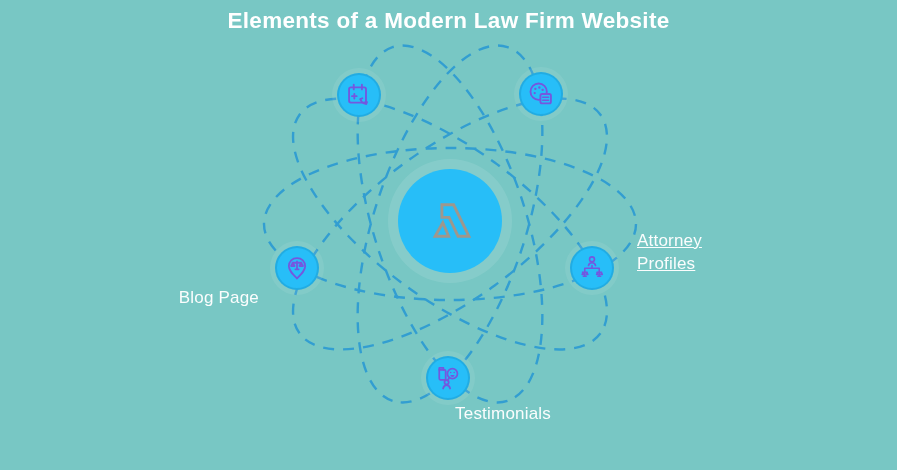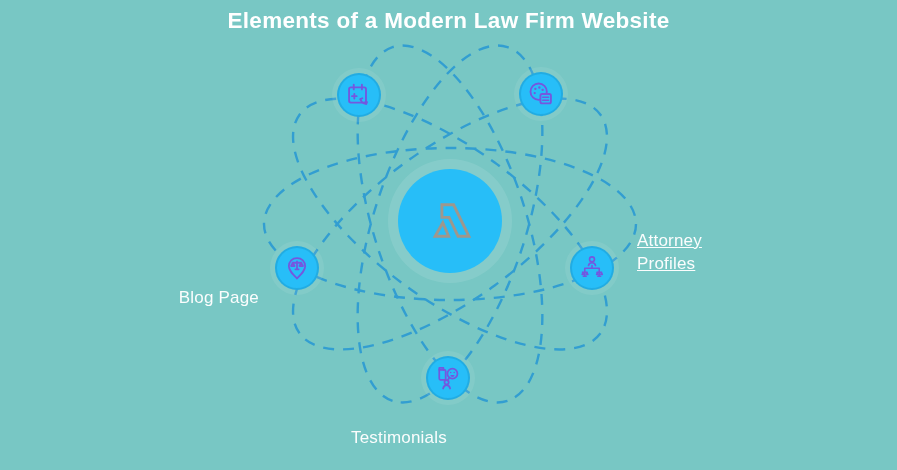--- a/index.html
+++ b/index.html
@@ -50,21 +50,21 @@
   .n-testimonials{left:426px;top:356px;}
   .n-blog,.n-testimonials{color:var(--icon-indigo);}
   .label{
     position:absolute;color:var(--label-text);
     font-size:17px;line-height:1.35;letter-spacing:.2px;
   }
   .l-consultation{right:570px;top:70px;width:140px;text-align:right;}
   .l-color{left:576px;top:86px;white-space:nowrap;}
   .l-blog{right:638px;top:258px;white-space:nowrap;text-align:right;margin-top:29px;}
   .l-attorney{left:637px;top:230px;width:110px;text-decoration:underline;}
-  .l-testimonials{left:351px;top:427px;width:200px;text-align:left;}
+  .l-testimonials{left:351px;top:403px;width:200px;text-align:right;}
 </style>
 </head>
 <body>
 
 <div class="canvas">
 
   <h1 class="title">Elements of a Modern Law Firm Website</h1>
 
   <svg class="orbits" viewBox="0 0 897 470" aria-hidden="true">
     <g fill="none" stroke="var(--orbit-dash)" stroke-width="2.4" stroke-dasharray="11 9" opacity="0.95">

